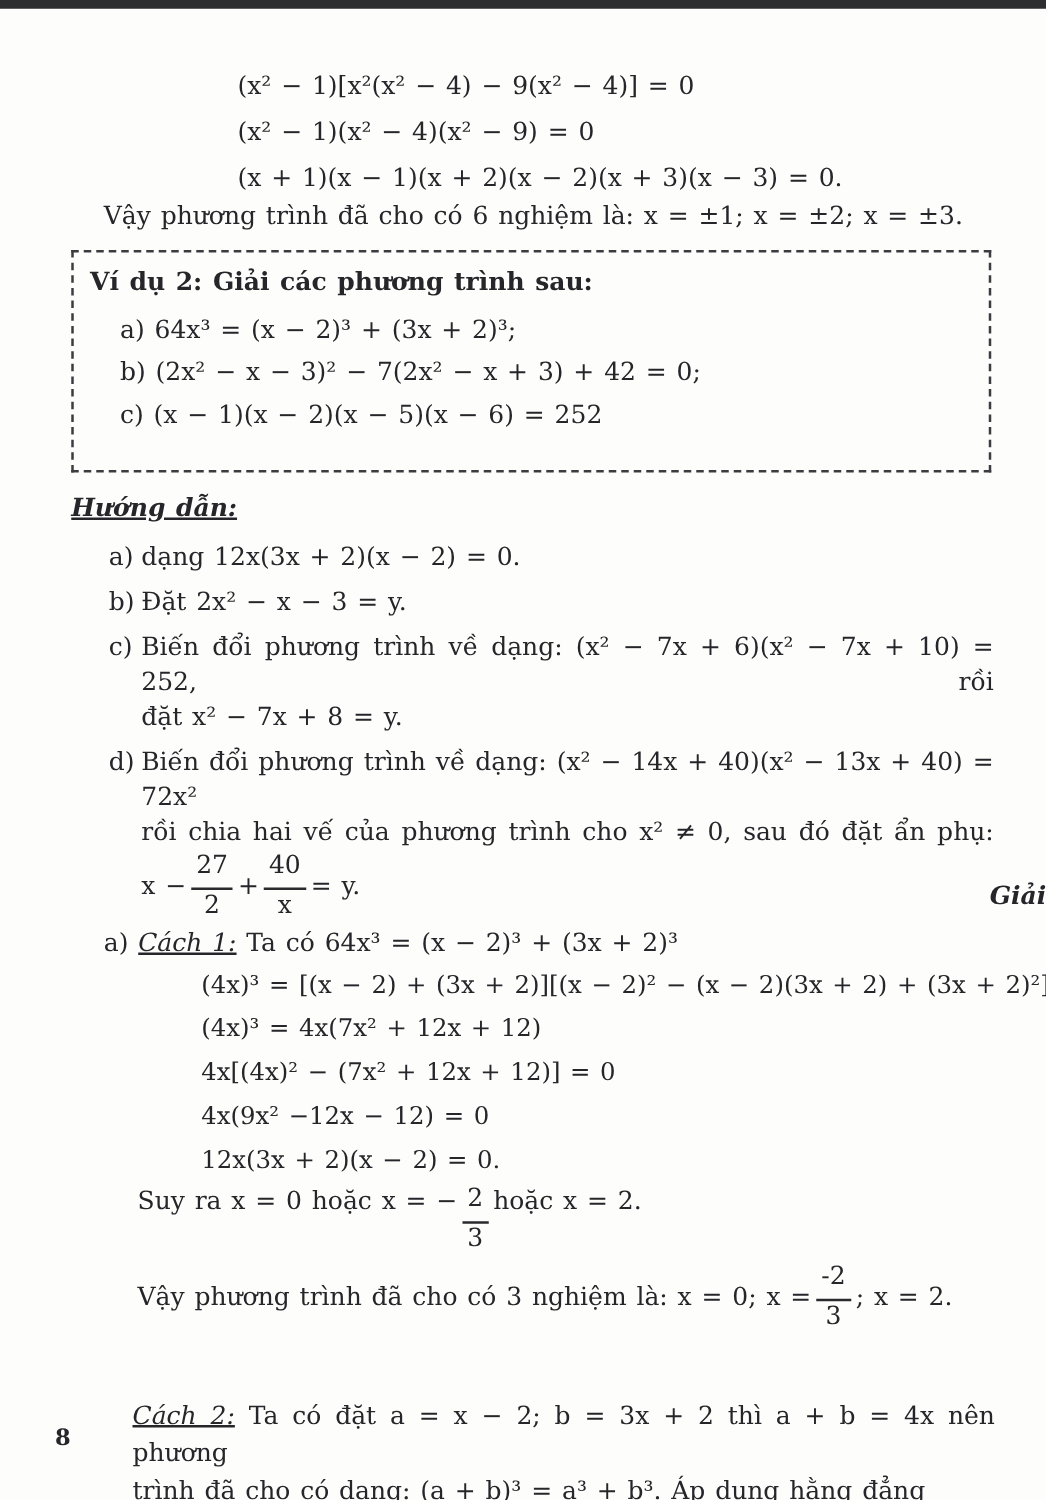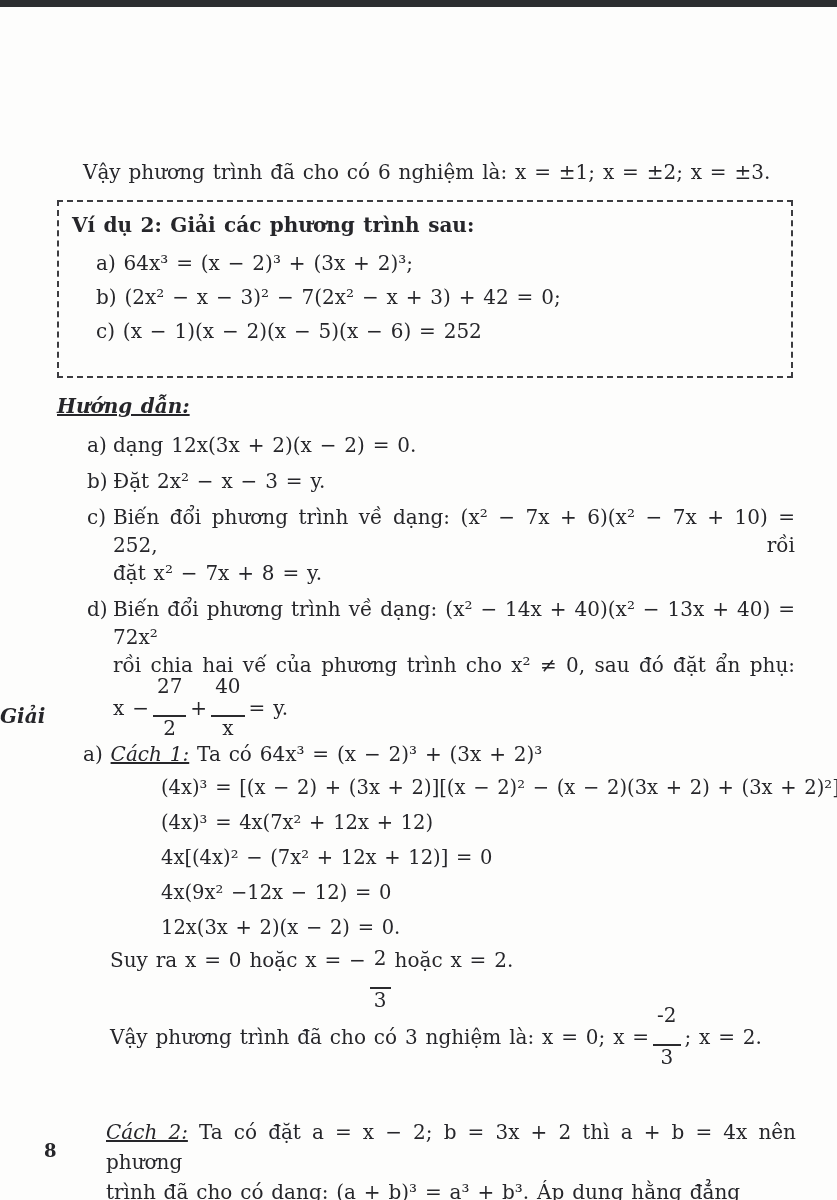--- a/index.html
+++ b/index.html
@@ -33,45 +33,50 @@
   .guide{position:absolute;left:87px;top:431px;width:708px;}
   .g-item{display:flex;margin-bottom:8px;}
   .g-label{width:26px;flex:0 0 26px;line-height:28px;}
   .g-content{flex:1;line-height:28px;}
   .g-line{display:block;}
   .just{text-align:justify;text-align-last:justify;}
   .g-formula{margin-top:5px;display:flex;align-items:center;height:48px;}
 
   
   .frac{display:inline-flex;flex-direction:column;text-align:center;margin:0 4px;vertical-align:middle;line-height:1.08;}
-  .frac .fnum{display:block;padding:0 4px 17px;border-bottom:2px solid #2a2a2d;}
+  .frac .fnum{display:block;padding:0 4px 7px;border-bottom:2px solid #2a2a2d;}
   .frac .fden{display:block;padding-top:1px;}
 
   
   .solution-heading{
-    position:absolute;left:0;top:702px;width:837px;text-align:left;
+    position:absolute;left:0;top:702px;width:837px;text-align:right;
     font-weight:bold;font-style:italic;line-height:28px;
   }
   .sol-a-intro{position:absolute;left:83px;top:740px;white-space:nowrap;line-height:28px;}
   .method{font-style:italic;text-decoration:underline;}
   .sol-steps{position:absolute;left:161px;top:770px;line-height:35px;white-space:nowrap;font-size:19.5px;}
   .suy-ra{position:absolute;left:110px;top:948px;display:flex;align-items:flex-start;height:52px;white-space:nowrap;}
   .sol-conclusion{position:absolute;left:110px;top:1010px;display:flex;align-items:center;height:54px;white-space:nowrap;justify-content:center;}
   .case2{position:absolute;left:106px;top:1117px;width:690px;line-height:30px;}
   .case2 .c2-line1{display:block;text-align:justify;text-align-last:justify;}
   .case2 .c2-line2{display:block;}
 
   .page-num{position:absolute;left:44px;top:1140px;font-weight:bold;font-size:18px;}
 </style>
 </head>
 <body>
 
 <div id="page">
   <div class="topbar"></div>
 
+  <div class="intro-eqs">
+    <div>(x² − 1)[x²(x² − 4) − 9(x² − 4)] = 0</div>
+    <div>(x² − 1)(x² − 4)(x² − 9) = 0</div>
+    <div>(x + 1)(x − 1)(x + 2)(x − 2)(x + 3)(x − 3) = 0.</div>
+  </div>
 
   <div class="intro-conclusion">Vậy phương trình đã cho có 6 nghiệm là: x = ±1; x = ±2; x = ±3.</div>
 
   <div class="example-box">
     <div class="ex-title">
       <span>Ví dụ 2:</span><span> Giải các phương trình sau:</span>
     </div>
     <div class="ex-item">
       <span>a)</span><span> 64x³ = (x − 2)³ + (3x + 2)³;</span>
     </div>

